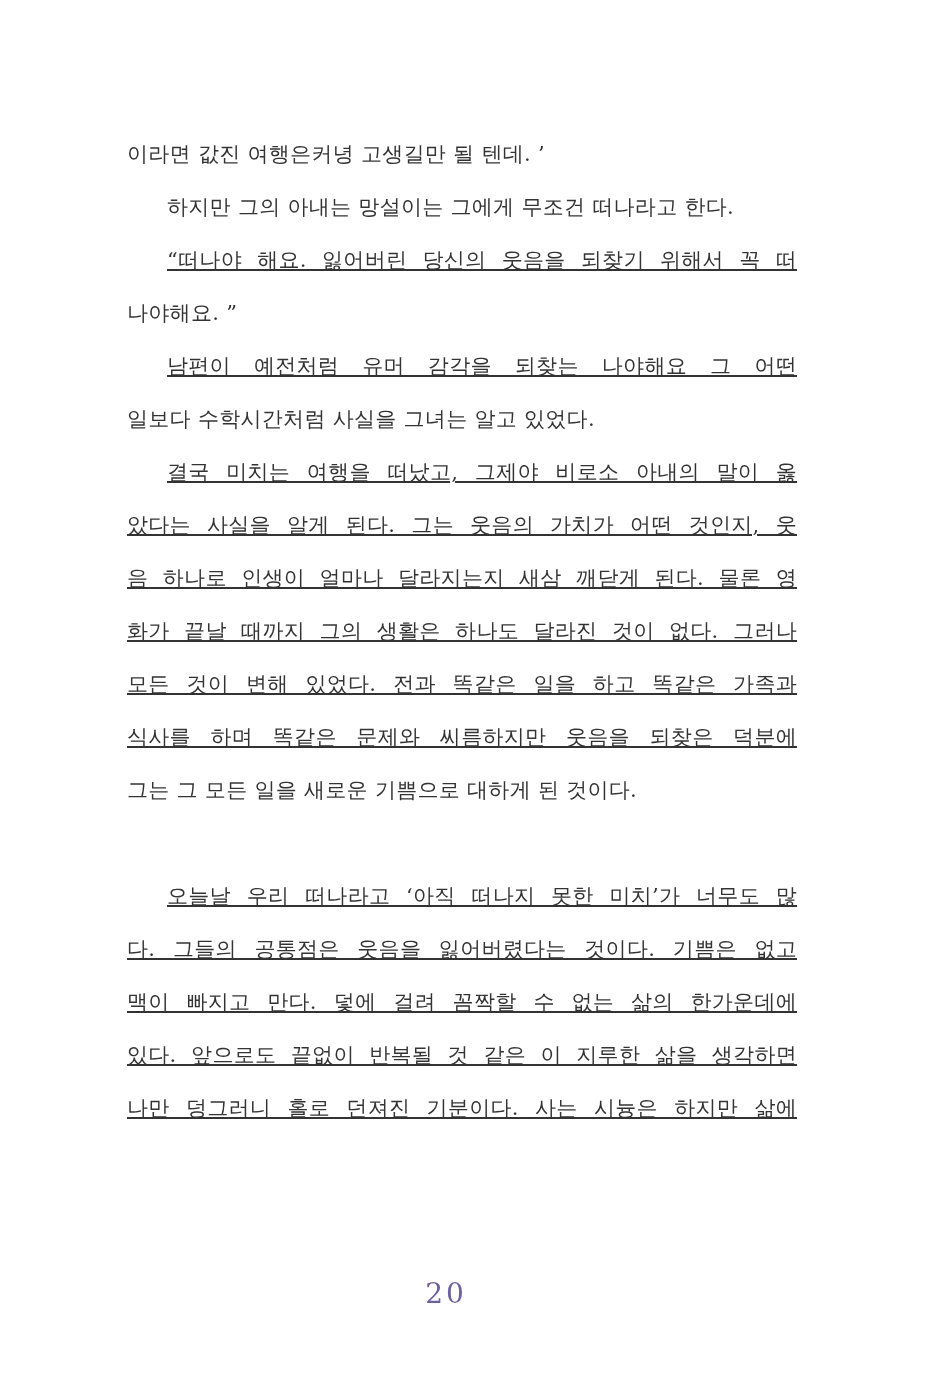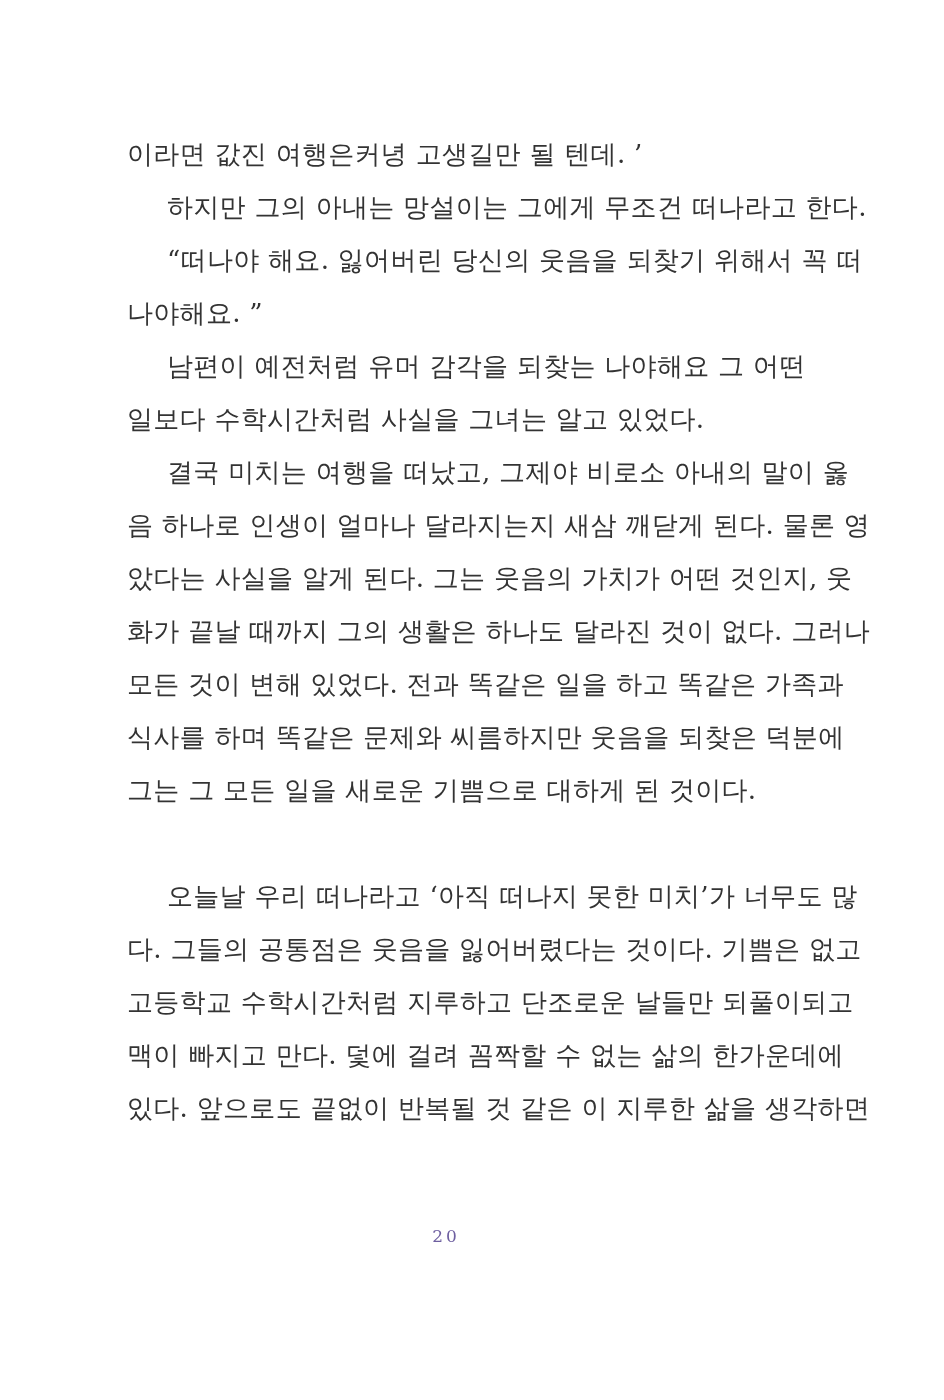--- a/index.html
+++ b/index.html
@@ -14,72 +14,73 @@
     background: #ffffff;
     overflow: hidden;
     font-family: "DejaVu Serif", "Liberation Serif", serif;
   }
   .text-block {
     position: absolute;
     left: 127px;
     top: 128px;
     width: 670px;
     color: #333333;
-    font-size: 26px;
+    font-size: 21px;
     font-weight: 400;
   }
   .line {
     margin: 0;
     height: 53px;
     line-height: 53px;
     white-space: nowrap;
     letter-spacing: 0.3px;
   }
   .indent {
     text-indent: 40px;
   }
   .justify {
     text-align: justify;
     text-align-last: justify;
+    text-decoration: underline;
   }
   .para-spacer {
     height: 53px;
   }
   .folio {
     position: absolute;
-    top: 1222px;
+    top: 1280px;
     left: 406px;
     width: 80px;
     height: 28px;
     line-height: 28px;
     text-align: center;
-    font-size: 17px;
+    font-size: 28px;
     letter-spacing: 3px;
     color: #6e5fa0;
   }
 </style>
 </head>
 <body>
 
 <div class="page">
   <main class="text-block">
     <p class="line">이라면 값진 여행은커녕 고생길만 될 텐데. ’</p>
     <p class="line indent">하지만 그의 아내는 망설이는 그에게 무조건 떠나라고 한다.</p>
     <p class="line indent justify">“떠나야 해요. 잃어버린 당신의 웃음을 되찾기 위해서 꼭 떠</p>
     <p class="line">나야해요. ”</p>
     <p class="line indent justify">남편이 예전처럼 유머 감각을 되찾는 나야해요 그 어떤</p>
     <p class="line">일보다 수학시간처럼 사실을 그녀는 알고 있었다.</p>
     <p class="line indent justify">결국 미치는 여행을 떠났고, 그제야 비로소 아내의 말이 옳</p>
+    <p class="line justify">았다는 사실을 알게 된다. 그는 웃음의 가치가 어떤 것인지, 웃</p>
     <p class="line justify">음 하나로 인생이 얼마나 달라지는지 새삼 깨닫게 된다. 물론 영</p>
-    <p class="line justify">았다는 사실을 알게 된다. 그는 웃음의 가치가 어떤 것인지, 웃</p>
     <p class="line justify">화가 끝날 때까지 그의 생활은 하나도 달라진 것이 없다. 그러나</p>
     <p class="line justify">모든 것이 변해 있었다. 전과 똑같은 일을 하고 똑같은 가족과</p>
     <p class="line justify">식사를 하며 똑같은 문제와 씨름하지만 웃음을 되찾은 덕분에</p>
     <p class="line">그는 그 모든 일을 새로운 기쁨으로 대하게 된 것이다.</p>
     <div class="para-spacer"></div>
     <p class="line indent justify">오늘날 우리 떠나라고 ‘아직 떠나지 못한 미치’가 너무도 많</p>
     <p class="line justify">다. 그들의 공통점은 웃음을 잃어버렸다는 것이다. 기쁨은 없고</p>
-    <p class="line justify">고등학교 수학시간처럼 지루하고 단조로운 날들만 되풀이되고</p>
     <p class="line justify">맥이 빠지고 만다. 덫에 걸려 꼼짝할 수 없는 삶의 한가운데에</p>
     <p class="line justify">있다. 앞으로도 끝없이 반복될 것 같은 이 지루한 삶을 생각하면</p>
+    <p class="line justify">나만 덩그러니 홀로 던져진 기분이다. 사는 시늉은 하지만 삶에</p>
   </main>
   <div class="folio">20</div>
 </div>
 
 </body></html>

